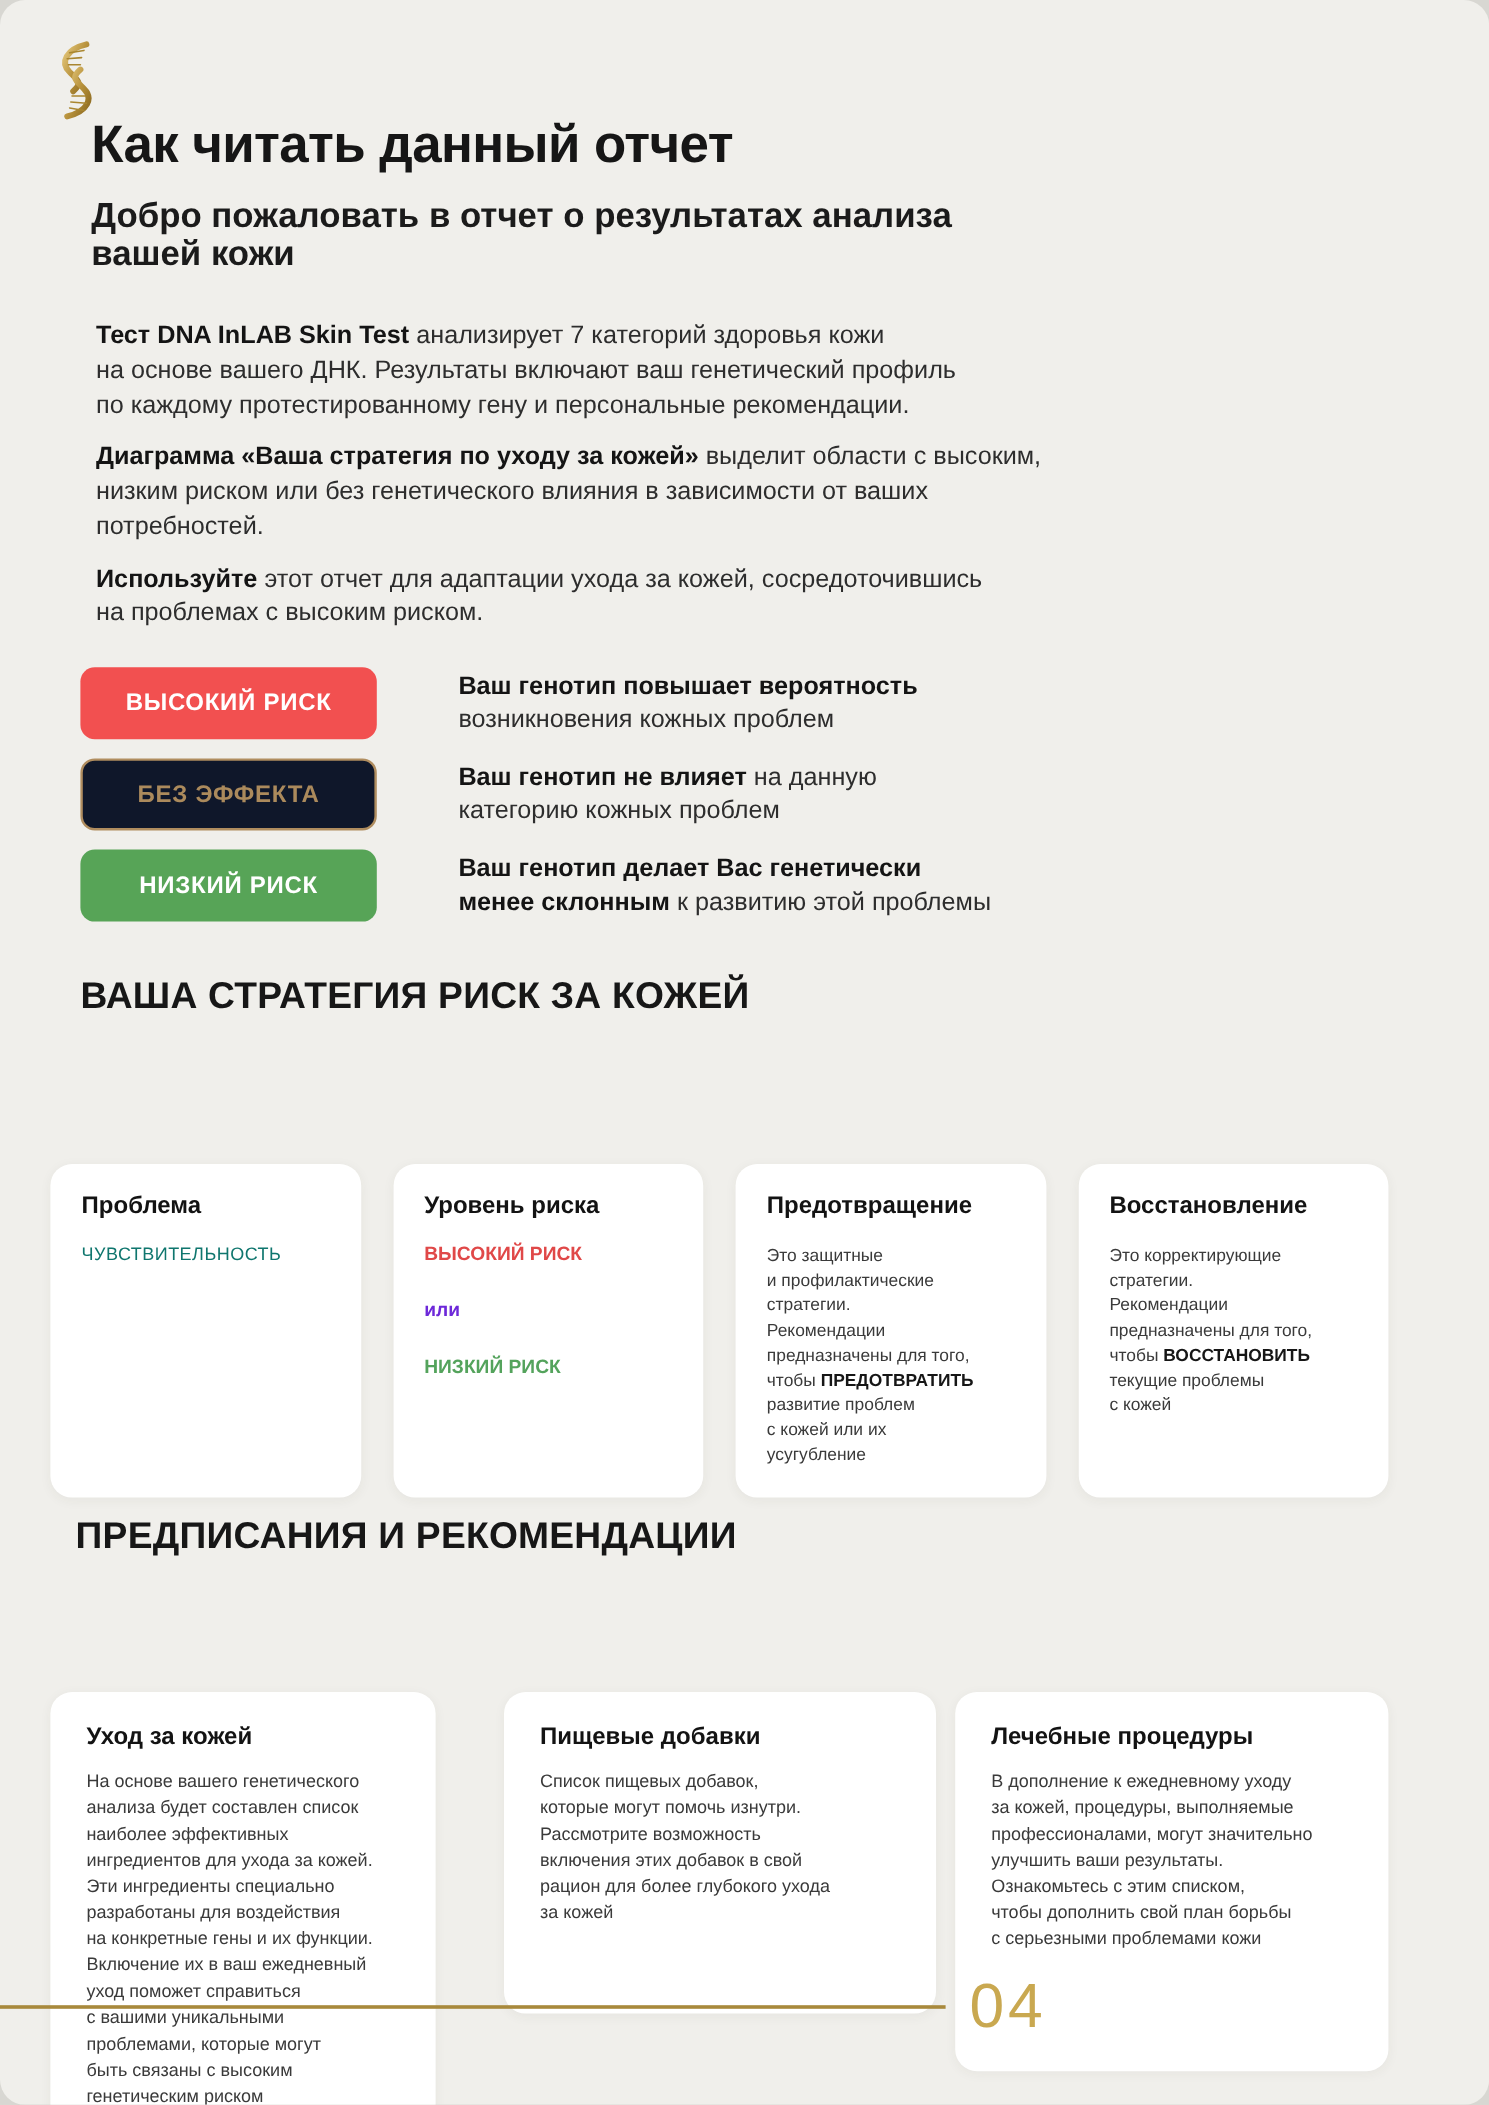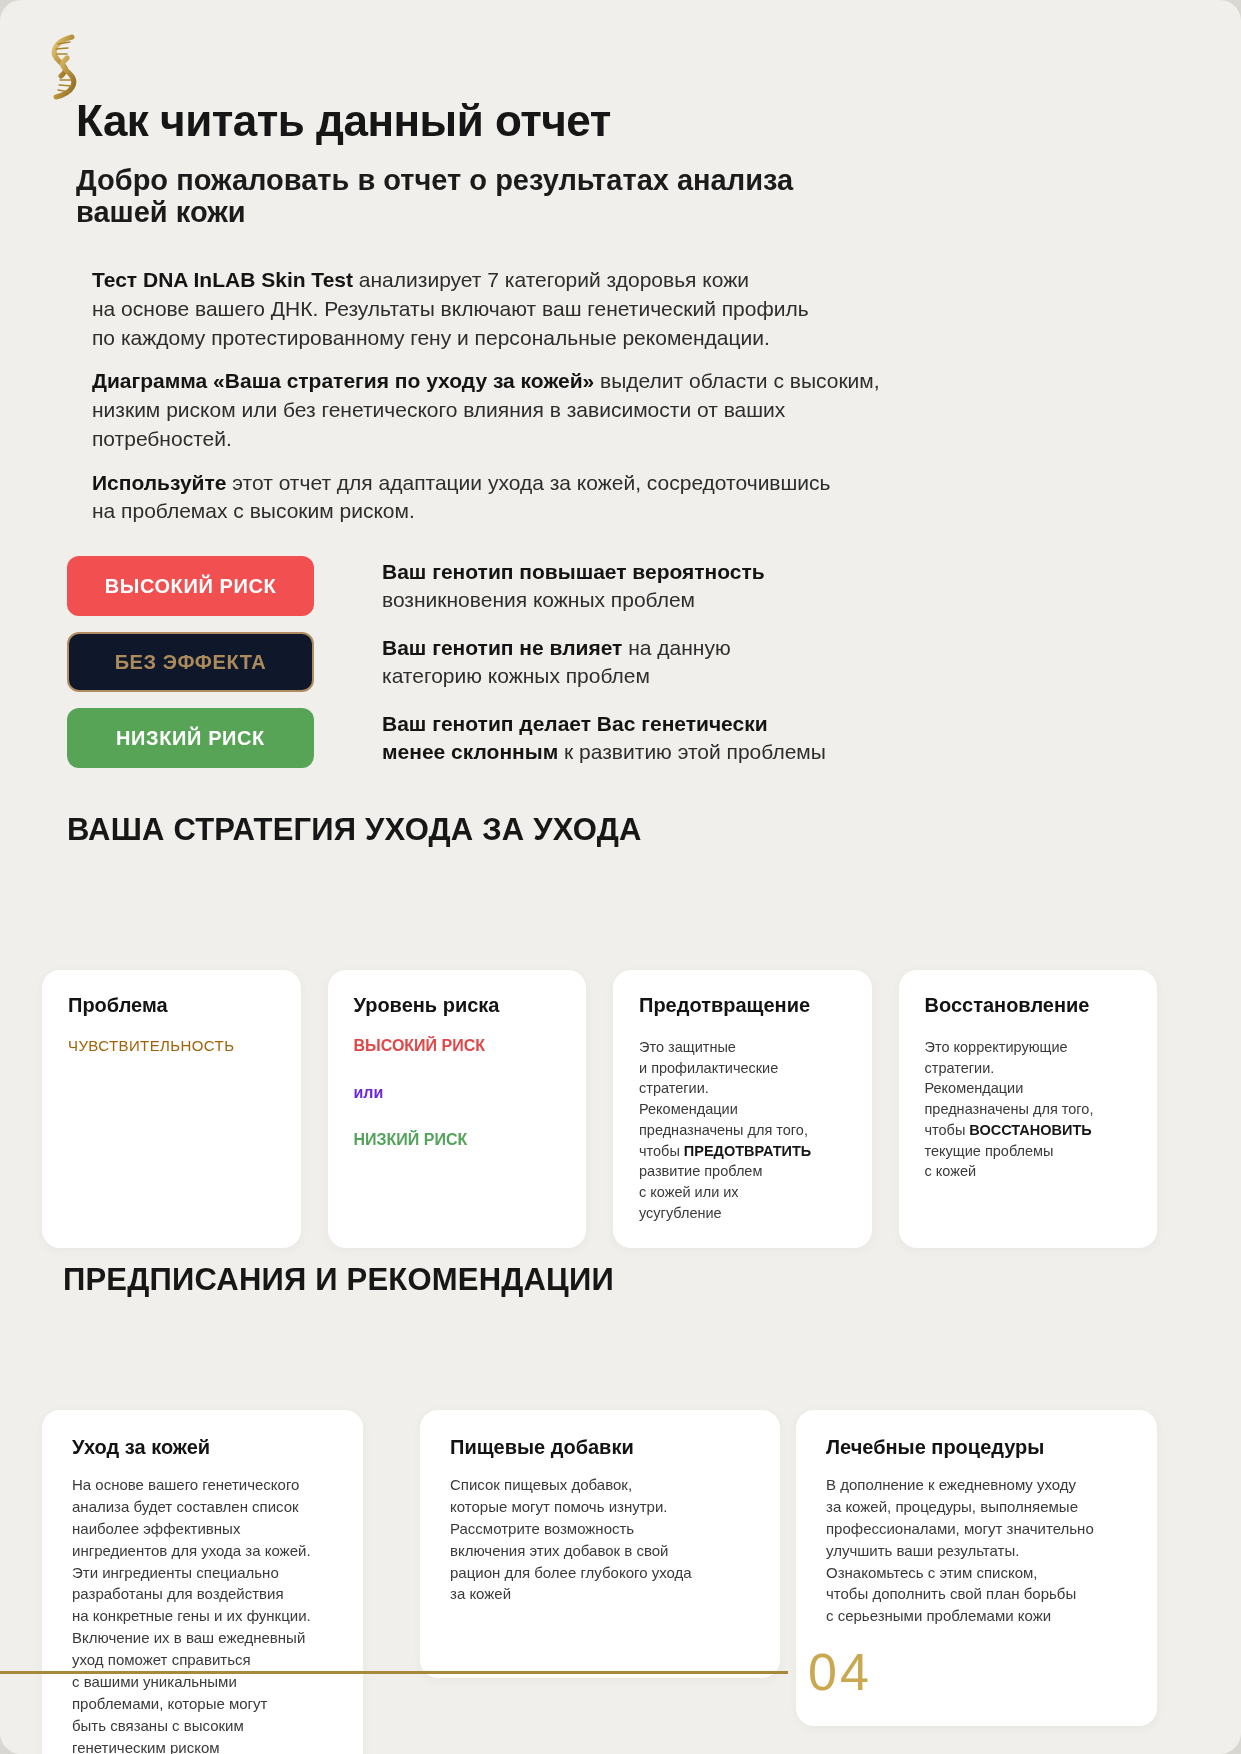--- a/index.html
+++ b/index.html
@@ -15,21 +15,21 @@
     position:absolute; left:76px; top:96px; width:1000px;
     font-size:44px; font-weight:800; letter-spacing:-0.5px; color:#161616;
   }
   .h2 {
     position:absolute; left:76px; top:164px; width:950px;
     font-size:29px; font-weight:700; line-height:1.12; color:#1b1b1b;
     white-space:pre-line;
   }
   .intro { position:absolute; left:76px; top:266px; width:960px; }
   .intro p {
-    margin:0 0 15px 16px; font-size:21px; line-height:1.37; color:#2d2d2d;
+    margin:0 0 15px 4px; font-size:21px; line-height:1.37; color:#2d2d2d;
     white-space:pre-line;
   }
   .intro p strong { color:#141414; font-weight:700; }
   
   .legend { position:absolute; left:67px; top:556px; width:1000px;
             display:flex; flex-direction:column; gap:16px; }
   .legend-row { display:flex; align-items:center; }
   .badge {
     width:247px; height:60px; border-radius:12px; flex:0 0 247px;
     display:flex; align-items:center; justify-content:center;
@@ -54,21 +54,21 @@
   .strategy-cards {
     position:absolute; left:42px; top:970px; width:1115px;
     display:flex; gap:27px; align-items:stretch;
   }
   .card {
     background:#ffffff; border-radius:18px; box-sizing:border-box;
     box-shadow:0 2px 10px rgba(60,55,40,0.05);
   }
   .s-card { flex:1 1 0; min-height:258px; padding:24px 26px; }
   .card-title { font-size:20px; font-weight:800; color:#131313; margin:0 0 20px 0; }
-  .problem-value { font-size:15px; letter-spacing:0.4px; color:#a16207; }
+  .problem-value { font-size:15px; letter-spacing:0.4px; color:#0f766e; }
   .risk-line { font-size:16px; font-weight:700; margin:0 0 29px 0; }
   .risk-line.high { color:#e04848; }
   .risk-line.or { color:#6d28d9; }
   .risk-line.low { color:#54a35c; margin-bottom:0; }
   .card-body {
     font-size:14.5px; line-height:1.43; color:#3a3a3a; white-space:pre-line;
   }
   .card-body strong { color:#161616; }
   
   .rx-cards { position:absolute; left:42px; top:1410px; width:1130px;
@@ -140,21 +140,21 @@
       <div class="legend-desc"><strong>Ваш генотип не влияет</strong><span> на данную
 категорию кожных проблем</span></div>
     </div>
     <div class="legend-row">
       <div class="badge badge-low">НИЗКИЙ РИСК</div>
       <div class="legend-desc"><strong>Ваш генотип делает Вас генетически
 менее склонным</strong><span> к развитию этой проблемы</span></div>
     </div>
   </div>
 
-  <div class="section-heading strategy">ВАША СТРАТЕГИЯ УХОДА ЗА УХОДА</div>
+  <div class="section-heading strategy">ВАША СТРАТЕГИЯ РИСК ЗА КОЖЕЙ</div>
 
   <div class="strategy-cards">
     <div class="card s-card">
       <div class="card-title">Проблема</div>
       <div class="problem-value">ЧУВСТВИТЕЛЬНОСТЬ</div>
     </div>
     <div class="card s-card">
       <div class="card-title">Уровень риска</div>
       <div class="risk-line high">ВЫСОКИЙ РИСК</div>
       <div class="risk-line or">или</div>

